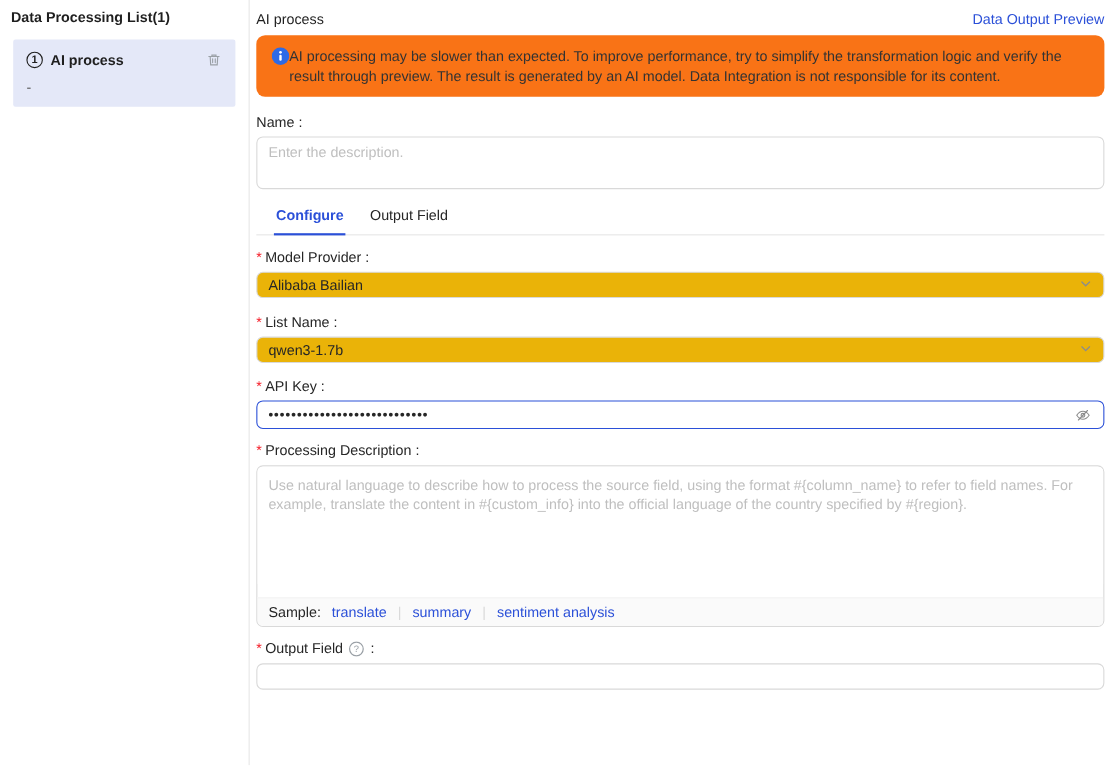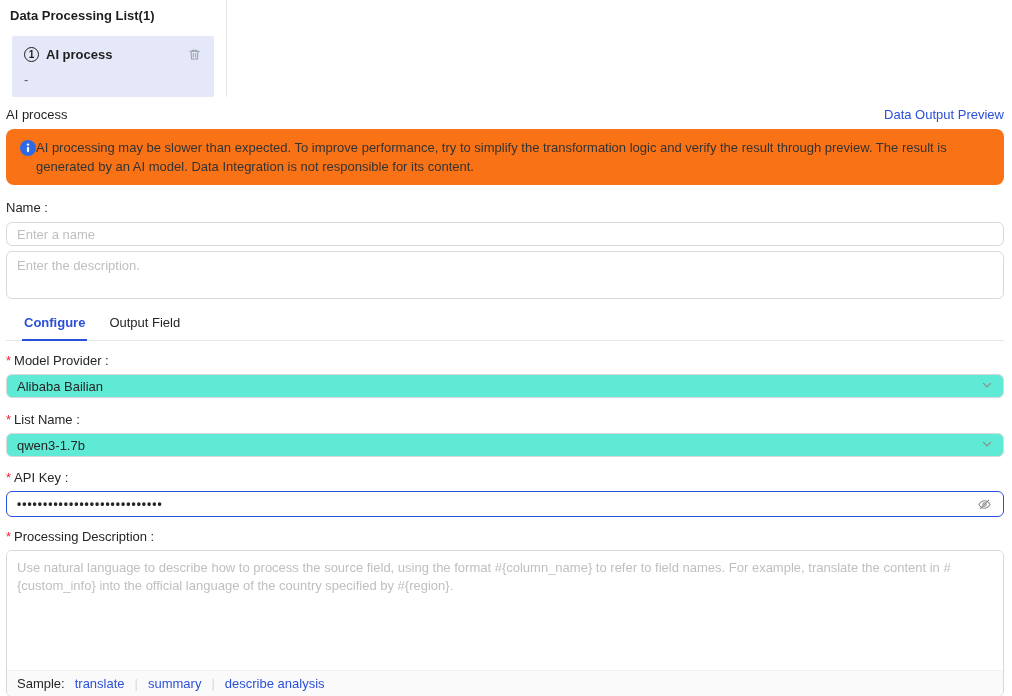--- a/index.html
+++ b/index.html
@@ -1,18 +1,18 @@
 <!DOCTYPE html>
 <html><head>
 <meta charset="utf-8">
 <style>
   * { margin:0; padding:0; box-sizing:border-box; }
   html,body { background:#fff; }
   body { font-family:"Liberation Sans","DejaVu Sans",sans-serif; font-size:13px; color:#262626; }
-  .app { width:1012px; height:696px; display:flex; background:#fff; overflow:hidden;flex-direction:column; }
+  .app { width:1012px; height:696px; display:flex; background:#fff; overflow:hidden; }
 
   
   .sidebar { width:227px; border-right:1px solid #e7e7e7; padding:8px 12px 0 10px; flex-shrink:0; }
   .sidebar-title { font-weight:700; color:#1f1f1f; font-size:13px; line-height:16px; }
   .process-card { margin-top:12px; margin-left:2px; background:#e4e8f8; border-radius:2px; padding:10px 12px 10px 12px; cursor:pointer; }
   .card-row { display:flex; align-items:center; }
   .index-badge { width:15px; height:15px; border:1.4px solid #1f1f1f; border-radius:50%; display:inline-flex; align-items:center; justify-content:center; font-size:10px; font-weight:700; color:#1f1f1f; flex-shrink:0; }
   .card-title { font-weight:700; color:#1f1f1f; margin-left:7px; flex:1; }
   .trash-btn { width:16px; height:16px; display:inline-flex; align-items:center; justify-content:center; cursor:pointer; }
   .card-sub { margin-top:10px; color:#595959; }
@@ -30,21 +30,21 @@
   .field-label { margin-top:15px; line-height:16px; color:#262626; display:flex; align-items:center; }
   .req { color:#f5222d; margin-right:3px; }
   .txt-input { margin-top:6px; width:100%; height:24px; border:1px solid #d9d9d9; border-radius:6px; padding:0 10px; font-size:13px; font-family:inherit; color:#262626; outline:none; }
   .txt-input::placeholder, textarea::placeholder { color:#bfbfbf; }
   .desc-area { margin-top:5px; width:100%; height:48px; border:1px solid #d9d9d9; border-radius:6px; padding:6px 10px; font-size:13px; font-family:inherit; resize:none; outline:none; }
 
   .tabs { margin-top:12px; display:flex; gap:20px; border-bottom:1px solid #e6e6e6; padding-left:16px; }
   .tab { padding:4px 2px 8px; line-height:16px; cursor:pointer; color:#262626; border-bottom:2px solid transparent; margin-bottom:-1px; }
   .tab.active { color:#2b50d8; font-weight:700; border-bottom-color:#2b50d8; }
 
-  .select { margin-top:5px; height:24px; border:1px solid #d9d9d9; border-radius:6px; padding:0 10px; display:flex; align-items:center; justify-content:space-between; cursor:pointer; background:#5eead4; }
+  .select { margin-top:5px; height:24px; border:1px solid #d9d9d9; border-radius:6px; padding:0 10px; display:flex; align-items:center; justify-content:space-between; cursor:pointer; background:#eab308; }
   .select .val { color:#262626; }
 
   .api-wrap { margin-top:5px; height:26px; border:1.5px solid #2b50d8; border-radius:6px; display:flex; align-items:center; padding:0 10px; background:#fff; }
   .api-input { flex:1; border:none; outline:none; font-size:12px; letter-spacing:1px; font-family:inherit; color:#262626; font-weight:700; }
   .eye-btn { width:18px; height:18px; display:inline-flex; align-items:center; justify-content:center; cursor:pointer; }
 
   .pd-wrap { margin-top:5px; border:1px solid #d9d9d9; border-radius:6px; overflow:hidden; display:flex; flex-direction:column; }
   .pd-area { width:100%; height:107px; border:none; outline:none; resize:none; padding:8px 10px; font-size:13px; font-family:inherit; line-height:18px; }
   .pd-footer { height:26px; background:#fafafa; border-top:1px solid #f2f2f2; display:flex; align-items:center; padding:0 10px;margin-top:12px; }
   .sample-label { color:#262626; margin-right:10px; }
@@ -90,21 +90,20 @@
         <svg viewBox="0 0 16 16" width="16" height="16">
           <circle cx="8" cy="8" r="8" fill="#2e6ae6"></circle>
           <circle cx="8" cy="4.6" r="1.2" fill="#fff"></circle>
           <rect x="6.9" y="6.8" width="2.2" height="5.4" rx="1.1" fill="#fff"></rect>
         </svg>
       </span>
       <span class="banner-text">AI processing may be slower than expected. To improve performance, try to simplify the transformation logic and verify the result through preview. The result is generated by an AI model. Data Integration is not responsible for its content.</span>
     </div>
 
     <div class="field-label">Name :</div>
-    <input class="txt-input" type="text" placeholder="Enter a name" style="">
 
     <textarea class="desc-area" placeholder="Enter the description." style=""></textarea>
 
     <div class="tabs">
       <div class="tab active">Configure</div>
       <div class="tab">Output Field</div>
     </div>
 
     <div class="field-label" style="margin-top:12px">
       <span class="req">*</span>
@@ -152,21 +151,21 @@
       <span>Processing Description :</span>
     </div>
     <div class="pd-wrap">
       <textarea class="pd-area" placeholder="Use natural language to describe how to process the source field, using the format #{column_name} to refer to field names. For example, translate the content in #{custom_info} into the official language of the country specified by #{region}." style=""></textarea>
       <div class="pd-footer">
         <span class="sample-label">Sample:</span>
         <a class="sample-link">translate</a>
         <span class="sep">|</span>
         <a class="sample-link">summary</a>
         <span class="sep">|</span>
-        <a class="sample-link">describe analysis</a>
+        <a class="sample-link">sentiment analysis</a>
       </div>
     </div>
 
     <div class="field-label" style="margin-top:12px">
       <span class="req">*</span>
       <span>Output Field</span>
       <span class="help-icon">
         <svg viewBox="0 0 14 14" width="14" height="14">
           <circle cx="7" cy="7" r="6.2" fill="none" stroke="#9aa0a6" stroke-width="1.1"></circle>
           <text x="7" y="9.8" text-anchor="middle" font-size="8.5" fill="#9aa0a6" font-family="Liberation Sans, sans-serif">?</text>

